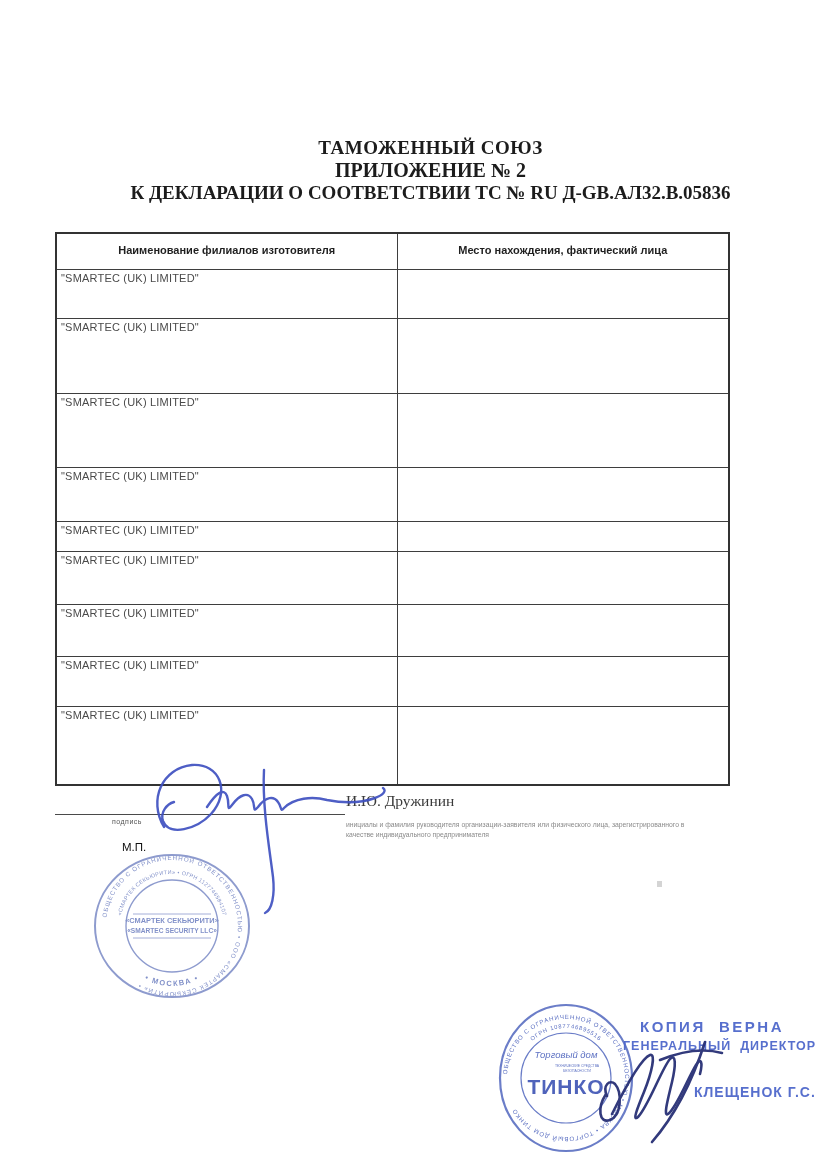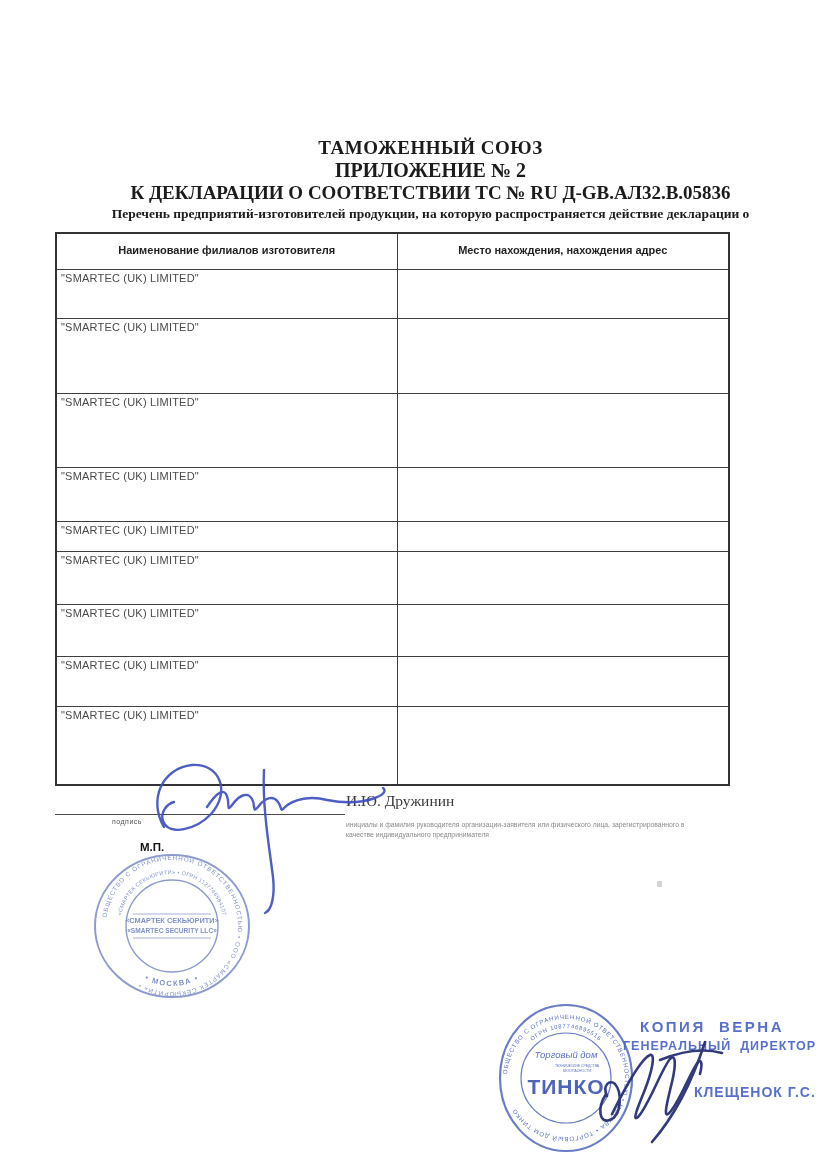--- a/index.html
+++ b/index.html
@@ -16,21 +16,21 @@
   
   table.main{position:absolute;left:55px;top:232px;width:673px;border-collapse:collapse;
              table-layout:fixed;border:2px solid #333;}
   table.main td,table.main th{border:1.5px solid #3e3e3e;vertical-align:top;overflow:hidden;}
   th.hdr{height:15px;font-size:11px;font-weight:bold;color:#1f1f1f;text-align:center;
          vertical-align:middle;padding:10px 2px;}
   td.cell{font-size:11px;color:#4a4a4a;padding:2px 4px;letter-spacing:.2px;}
   
   .sig-line{position:absolute;left:55px;top:814px;width:290px;border-top:1.5px solid #4a4a4a;}
   .sig-label{position:absolute;left:112px;top:818px;font-size:7px;color:#555;letter-spacing:.5px;}
-  .mp-label{position:absolute;left:140px;top:841px;font-size:11.5px;font-weight:bold;color:#111;}
+  .mp-label{position:absolute;left:122px;top:841px;font-size:11.5px;font-weight:normal;color:#111;}
   .sig-name{position:absolute;left:346px;top:792px;font-size:15.5px;color:#3a3a3a;
             font-family:"Liberation Serif",serif;}
   .sig-caption{position:absolute;left:346px;top:820px;width:368px;font-size:6.8px;
                line-height:1.45;color:#8a8a8a;}
   
   .stamp-svg{position:absolute;}
   svg text{font-family:"Liberation Sans",sans-serif;}
   .copy-stamp{position:absolute;left:623px;top:1018px;width:200px;height:62px;color:#4f68cb;}
   .copy-stamp span{position:absolute;font-weight:bold;white-space:pre;opacity:.95;}
   .cs1{left:17px;top:0;font-size:15px;letter-spacing:2.5px;}
@@ -40,32 +40,31 @@
 </style>
 </head>
 <body>
 
 <div class="page">
 
   <div class="doc-header">
     <div class="t1">ТАМОЖЕННЫЙ СОЮЗ</div>
     <div class="t2">ПРИЛОЖЕНИЕ № 2</div>
     <div class="t3">К ДЕКЛАРАЦИИ О СООТВЕТСТВИИ ТС № RU Д-GB.АЛ32.В.05836</div>
-    <div class="sub">Перечень предприятий-изготовителей продукции, на которую распространяется действие декларации о</div>
   </div>
 
   <table class="main">
     <colgroup>
         <col style="width:341px">
         <col style="width:332px">
       </colgroup>
     <tbody>
         <tr>
       <th class="hdr">Наименование филиалов изготовителя</th>
-      <th class="hdr">Место нахождения, нахождения  адрес</th>
+      <th class="hdr">Место нахождения, фактический  лица</th>
     </tr>
     <tr style="height:49px">
       <td class="cell">"SMARTEC (UK) LIMITED"</td>
       <td class="cell"></td>
     </tr>
     <tr style="height:75px">
       <td class="cell">"SMARTEC (UK) LIMITED"</td>
       <td class="cell"></td>
     </tr>
     <tr style="height:74px">

